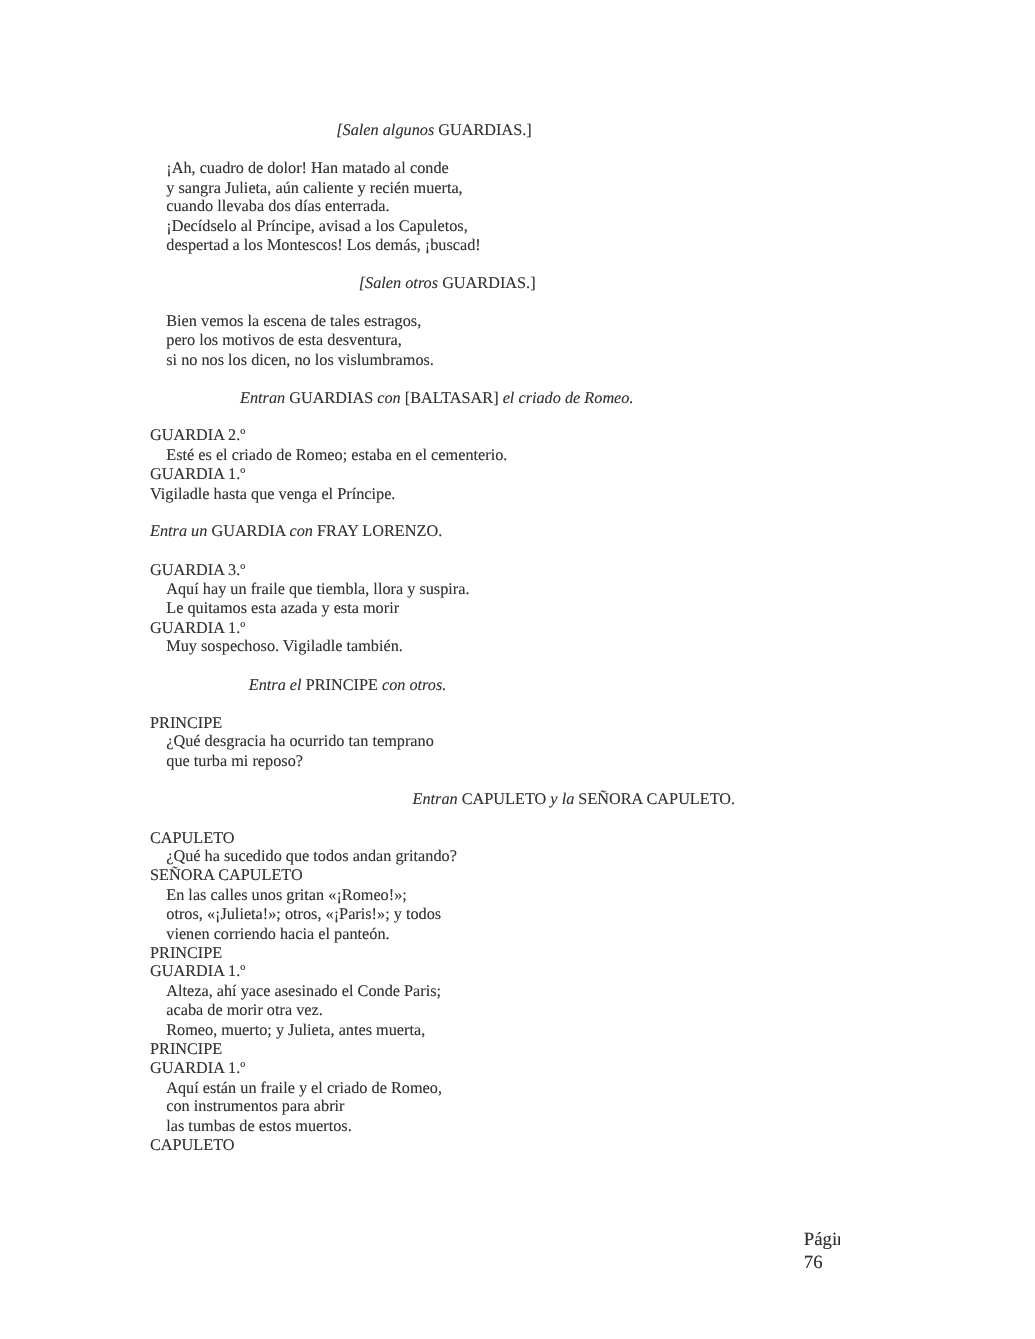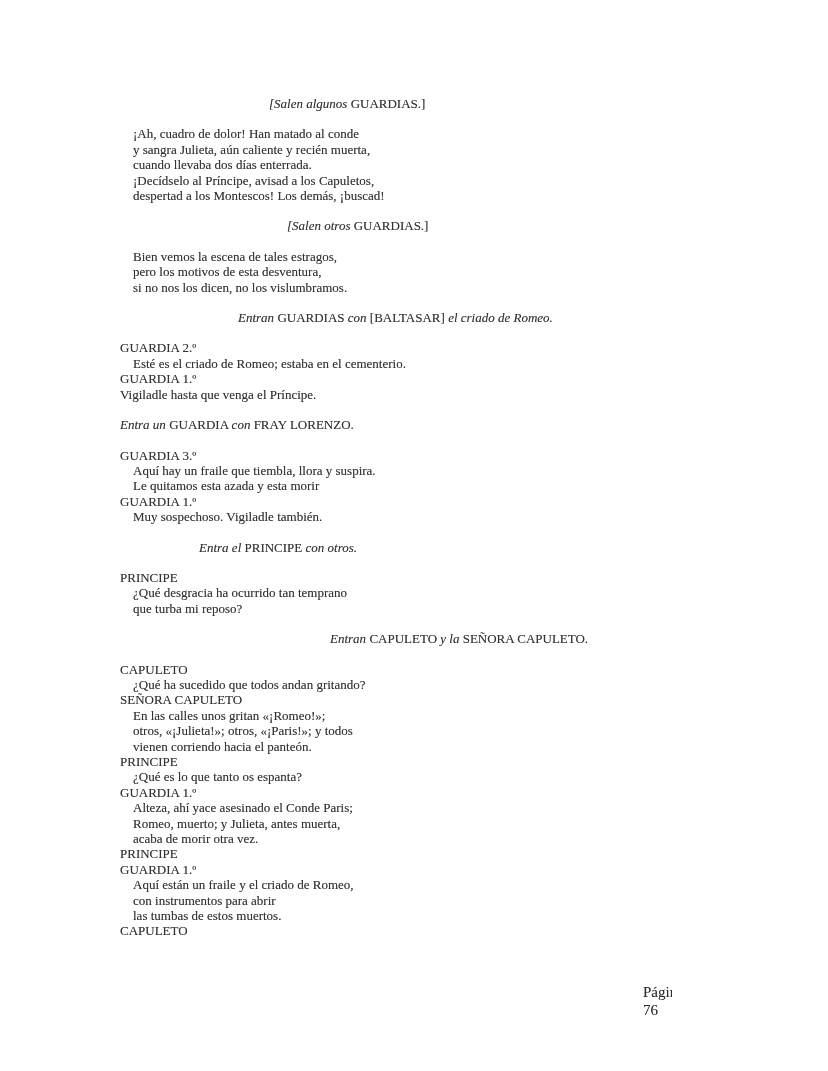--- a/index.html
+++ b/index.html
@@ -56,21 +56,21 @@
         <div class="line">cuando llevaba dos días enterrada.</div>
         <div class="line">¡Decídselo al Príncipe, avisad a los Capuletos,</div>
         <div class="line">despertad a los Montescos! Los demás, ¡buscad!</div>
       </div>
       <div class="direction" style="margin-left: 167px;"><span class="it">[Salen otros </span><span class="caps">GUARDIAS.]</span></div>
       <div class="speech">
         <div class="line">Bien vemos la escena de tales estragos,</div>
         <div class="line">pero los motivos de esta desventura,</div>
         <div class="line">si no nos los dicen, no los vislumbramos.</div>
       </div>
-      <div class="direction" style="margin-left: 118px;"><span class="it">Entran </span><span class="caps">GUARDIAS </span><span class="it">con </span><span class="caps">[BALTASAR] </span><span class="it">el criado de Romeo.</span></div>
+      <div class="direction" style="margin-left: 72px;"><span class="it">Entran </span><span class="caps">GUARDIAS </span><span class="it">con </span><span class="caps">[BALTASAR] </span><span class="it">el criado de Romeo.</span></div>
       <div class="speech">
         <div class="speaker">GUARDIA 2.º</div>
         <div class="line">Esté es el criado de Romeo; estaba en el cementerio.</div>
         <div class="speaker">GUARDIA 1.º</div>
         <div class="line flush">Vigiladle hasta que venga el Príncipe.</div>
       </div>
       <div class="direction" style=""><span class="it">Entra un </span><span class="caps">GUARDIA </span><span class="it">con </span><span class="caps">FRAY LORENZO.</span></div>
       <div class="speech">
         <div class="speaker">GUARDIA 3.º</div>
         <div class="line">Aquí hay un fraile que tiembla, llora y suspira.</div>
@@ -86,25 +86,24 @@
       </div>
       <div class="direction" style="margin-left: 210px;"><span class="it">Entran </span><span class="caps">CAPULETO </span><span class="it">y la </span><span class="caps">SEÑORA CAPULETO.</span></div>
       <div class="speech">
         <div class="speaker">CAPULETO</div>
         <div class="line">¿Qué ha sucedido que todos andan gritando?</div>
         <div class="speaker">SEÑORA CAPULETO</div>
         <div class="line">En las calles unos gritan «¡Romeo!»;</div>
         <div class="line">otros, «¡Julieta!»; otros, «¡Paris!»; y todos</div>
         <div class="line">vienen corriendo hacia el panteón.</div>
         <div class="speaker">PRINCIPE</div>
-        <div class="line">¿Qué es lo que tanto os espanta?</div>
         <div class="speaker">GUARDIA 1.º</div>
         <div class="line">Alteza, ahí yace asesinado el Conde Paris;</div>
+        <div class="line">acaba de morir otra vez.</div>
         <div class="line">Romeo, muerto; y Julieta, antes muerta,</div>
-        <div class="line">acaba de morir otra vez.</div>
         <div class="speaker">PRINCIPE</div>
         <div class="speaker">GUARDIA 1.º</div>
         <div class="line">Aquí están un fraile y el criado de Romeo,</div>
         <div class="line">con instrumentos para abrir</div>
         <div class="line">las tumbas de estos muertos.</div>
         <div class="speaker">CAPULETO</div>
       </div>
     </div>
   <div class="pagenum">Página 76</div>
 </div>

